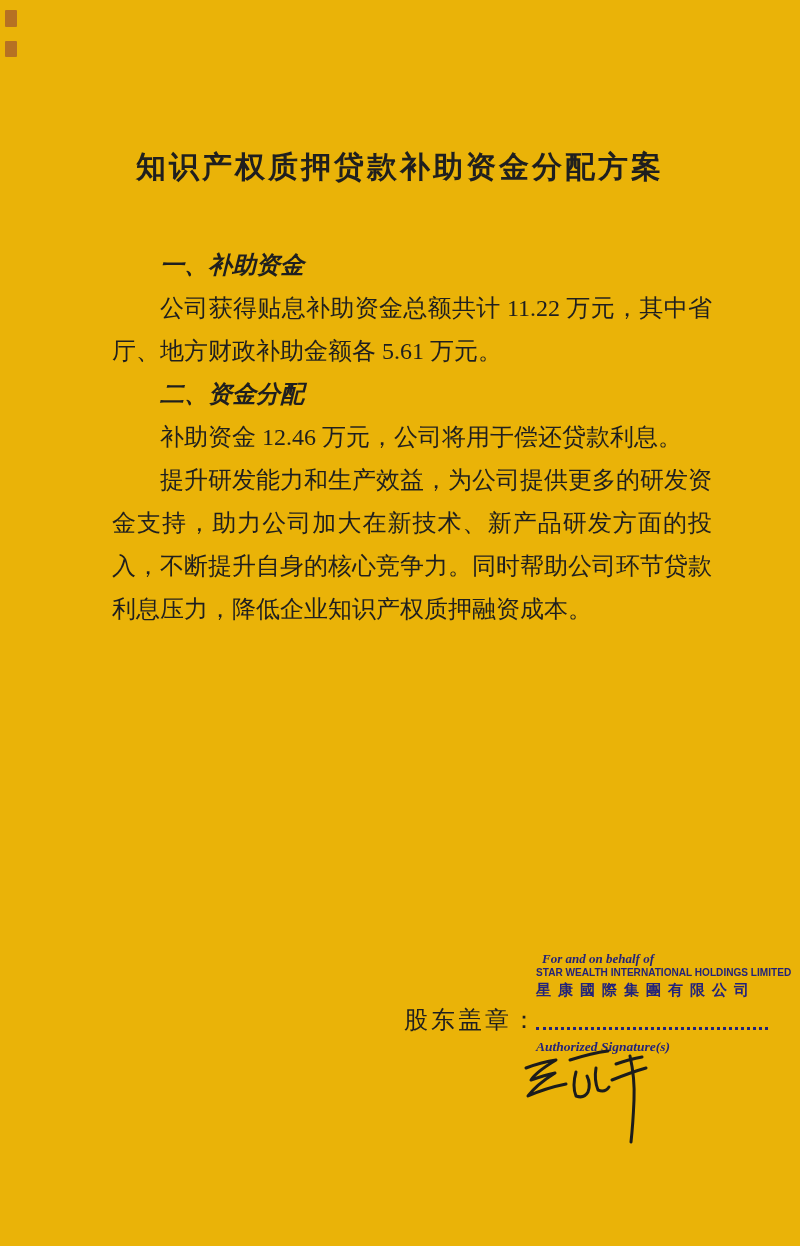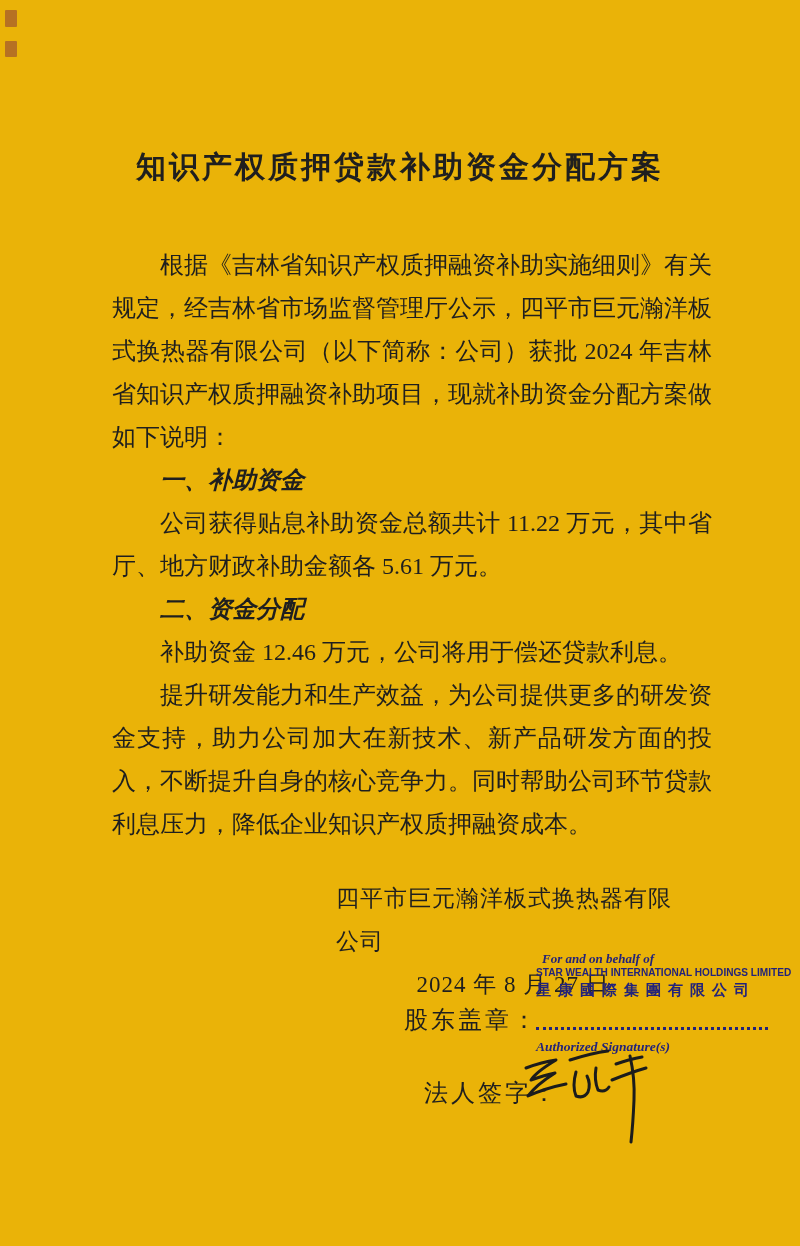--- a/index.html
+++ b/index.html
@@ -84,43 +84,37 @@
 <body>
 
 <div class="page">
 
   <div class="scan-mark m1"></div>
   <div class="scan-mark m2"></div>
 
   <div class="doc-title">知识产权质押贷款补助资金分配方案</div>
 
   <div class="body-text">
-    <p>根据《吉林省知识产权质押融资补助实施细则》有关规定，经吉林省市场监督管理厅公示，四平市巨元瀚洋板式换热器有限公司（以下简称：公司）获批 2024 年吉林省知识产权质押融资补助项目，现就补助资金分配方案做如下说明：</p>
     <h3>一、补助资金</h3>
     <p>公司获得贴息补助资金总额共计 11.22 万元，其中省厅、地方财政补助金额各 5.61 万元。</p>
     <h3>二、资金分配</h3>
     <p>补助资金 12.46 万元，公司将用于偿还贷款利息。</p>
     <p>提升研发能力和生产效益，为公司提供更多的研发资金支持，助力公司加大在新技术、新产品研发方面的投入，不断提升自身的核心竞争力。同时帮助公司环节贷款利息压力，降低企业知识产权质押融资成本。</p>
   </div>
 
-  <div class="signoff">
-    <div class="company">四平市巨元瀚洋板式换热器有限公司</div>
-    <div class="date">2024 年 8 月 27 日</div>
-  </div>
 
   <div class="stamp">
     <div class="l1">For and on behalf of</div>
     <div class="l2">STAR WEALTH INTERNATIONAL HOLDINGS LIMITED</div>
     <div class="l3">星康國際集團有限公司</div>
     <div class="dots"></div>
     <div class="l4">Authorized Signature(s)</div>
   </div>
 
   <div class="seal-label">股东盖章：</div>
-  <div class="sign-label">法人签字：</div>
 
   <div class="handwriting">
     
     <svg width="160" height="108" viewBox="0 0 160 108" fill="none" xmlns="http://www.w3.org/2000/svg">
       <g stroke="#1c1c1c" stroke-width="3" stroke-linecap="round" stroke-linejoin="round" fill="none">
 
         <path d="M14 22 q16 -6 30 -8 q-20 12 -25 20 q14 -5 24 -7 q-19 12 -27 23 q18 -8 38 -12"></path>
 
         <path d="M58 14 q22 -7 38 -9"></path>
         <path d="M64 26 q-4 14 0 24 q8 3 12 -4 q3 -8 -1 -16"></path>

